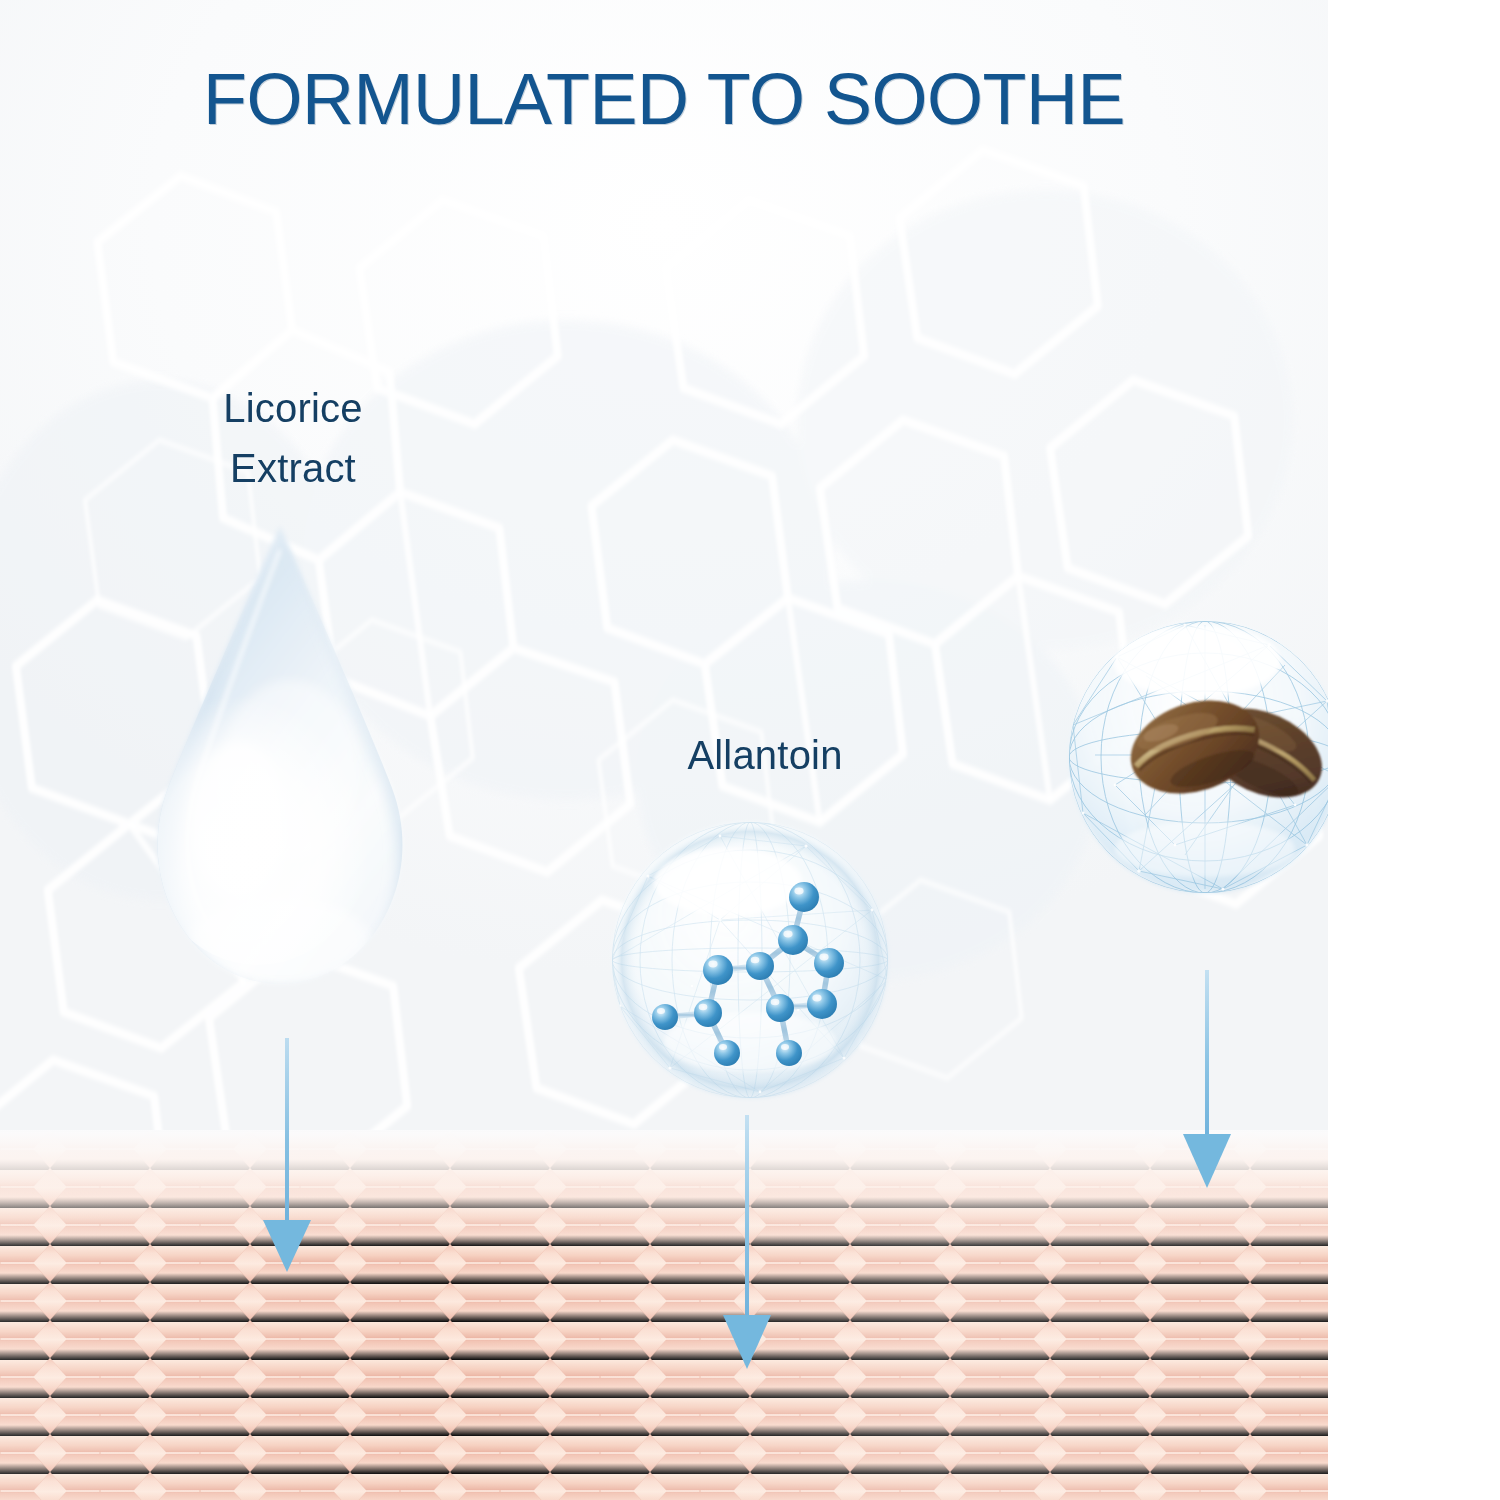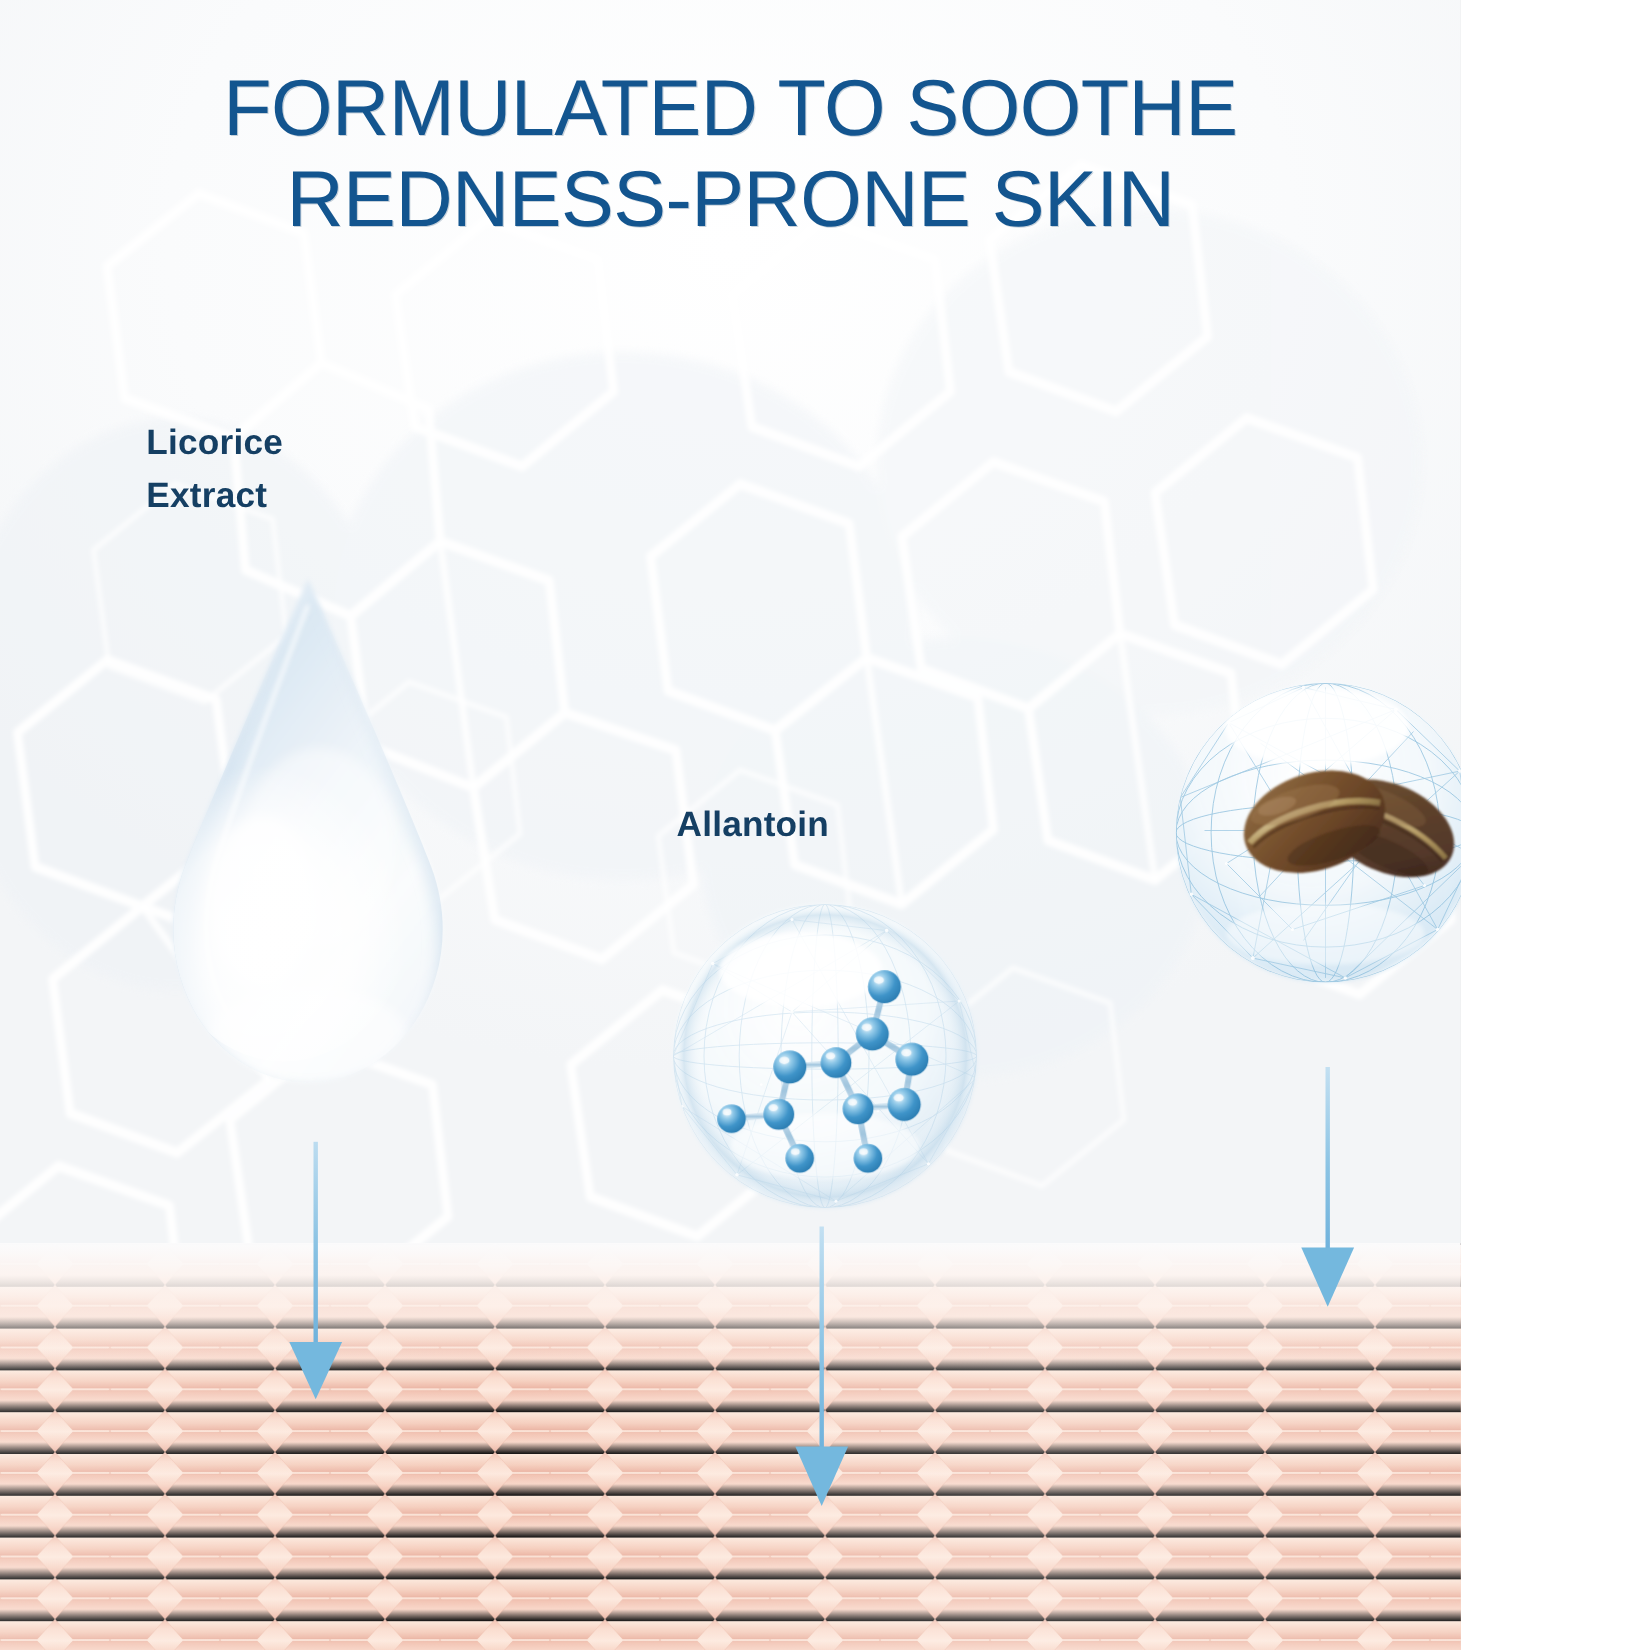--- a/index.html
+++ b/index.html
@@ -5,21 +5,21 @@
 <style>
   * { margin:0; padding:0; box-sizing:border-box; }
   html, body {
     width:1500px; height:1500px;
     font-family:"Liberation Sans", sans-serif;
     overflow:hidden;
   }
   #stage {
     position:relative;
     width:1328px; height:1500px;
-    background:#e5e5e5;
+    background:#86efac;
     overflow:hidden;
   }
 
   
   .bg-base {
     position:absolute; inset:0;
     background:
       radial-gradient(ellipse 70% 50% at 50% 15%, #ffffff 0%, #fafbfc 55%, #f3f5f7 100%);
   }
   .bg-hex-layer { position:absolute; inset:0; }
@@ -37,24 +37,24 @@
     font-weight:400;
     text-shadow:1px 1px 0 rgba(14,60,100,.22);
     z-index:6;
   }
   .headline .l2 { display:block; }
 
   
   .ing-label {
     position:absolute;
     color:#153f63;
-    font-size:32px;
+    font-size:40px;
     line-height:1.5;
-    font-weight:700;
-    text-align:left;
+    font-weight:400;
+    text-align:center;
     z-index:7;
     letter-spacing:0.2px;
     white-space:pre-line;
   }
   #label-licorice { left:133px; top:378px; width:320px; }
   #label-allantoin { left:615px; top:725px; width:300px; }
   #label-caffeine  { left:1095px; top:512px; width:300px; }
 
   
   #droplet {
@@ -165,21 +165,20 @@
           <path d="M1150 576 L1186 800"></path>
           <path d="M240 398 L330 330"></path>
           <path d="M146 824 L276 982"></path>
         </g>
       </g>
     </svg>
   </div>
 
   <h1 class="headline">
     <span>FORMULATED TO SOOTHE</span>
-    <span class="l2">REDNESS-PRONE SKIN</span>
   </h1>
 
   <div class="ing-label" id="label-licorice">Licorice
 Extract</div>
 
   <div class="ing-label" id="label-allantoin">Allantoin</div>
 
 
   <div id="droplet">
     <svg viewBox="0 0 300 490" aria-hidden="true">

